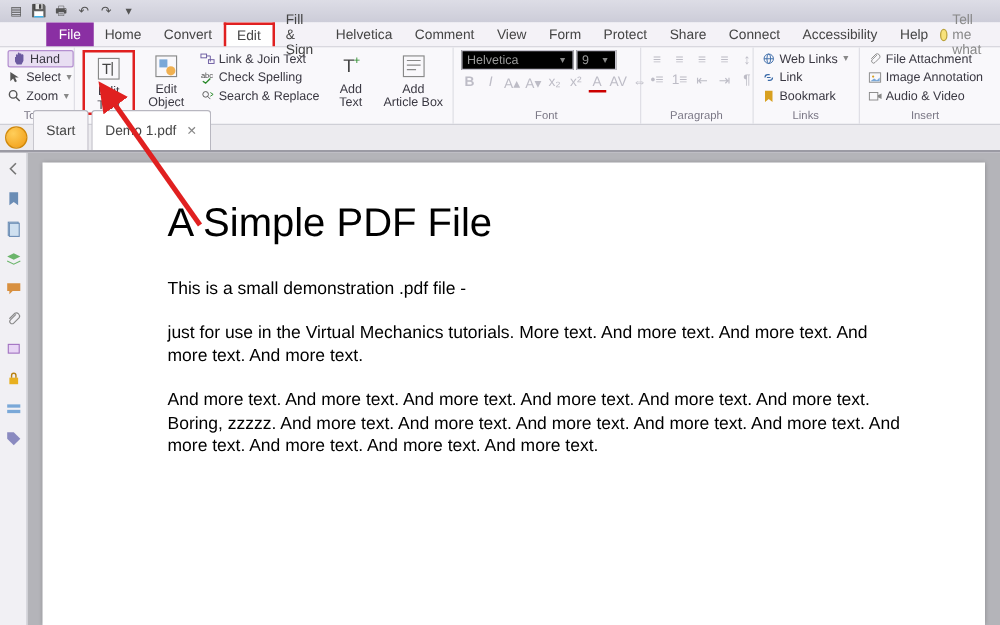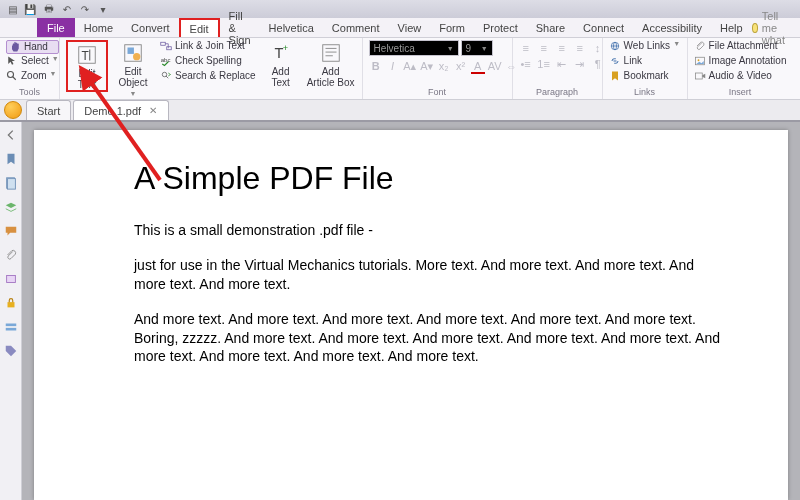--- a/index.html
+++ b/index.html
@@ -13,34 +13,34 @@
   .menu-tabs { display: flex; }
   .menu-tab { padding: 0 9px; display: flex; align-items: center; color: #444; font-size: 11px; cursor: default; }
   .menu-tab.active { border: 2px solid #e02020; border-bottom: none; background: #fff; }
   .tellme { margin-left: auto; display: flex; align-items: center; color: #888; padding-right: 6px; gap: 4px; }
   .bulb { width: 10px; height: 10px; border-radius: 50%; border: 1px solid #bba23a; background: #f8e27a; }
   .ribbon { height: 62px; background: #f9f8fb; border-bottom: 1px solid #cfcfd6; display: flex; }
   .group { border-right: 1px solid #e0dfe6; padding: 2px 6px 0 6px; display: flex; flex-direction: column; }
   .group-body { flex: 1; display: flex; align-items: flex-start; }
   .group-label { text-align: center; font-size: 9px; color: #7a7785; height: 12px; }
   .smallcol { display: flex; flex-direction: column; gap: 1px; font-size: 10px; color: #3a3842; }
-  .smallcol div { display: flex; align-items: flex-start; gap: 3px; height: 14px; white-space: nowrap; }
+  .smallcol div { display: flex; align-items: center; gap: 3px; height: 14px; white-space: nowrap; }
   .ico { width: 12px; height: 12px; display: inline-block; }
   .bigbtn { display: flex; flex-direction: column; align-items: center; justify-content: flex-start; width: 42px; padding-top: 2px; font-size: 10px; color: #3a3842; text-align: center; line-height: 11px; }
   .bigbtn .bigico { width: 22px; height: 22px; margin-bottom: 2px; }
   .bigbtn.highlight { border: 2px solid #e02020; }
   .fontsel { display: flex; gap: 2px; margin-bottom: 4px; }
   .fontsel .box { border: 1px solid #c5c3ce; background: #000000; height: 16px; display: flex; align-items: center; padding: 0 4px; font-size: 10px; color: #999; }
   .fontrow { display: flex; gap: 3px; color: #bdbcc6; font-size: 11px; }
   .fontrow span { width: 14px; text-align: center; }
   .pararow { display: flex; gap: 4px; color: #bdbcc6; font-size: 11px; }
   .pararow span { width: 14px; text-align: center; }
   .doc-tabs { height: 22px; background: #ecebef; display: flex; align-items: flex-end; padding-left: 26px; border-bottom: 2px solid #9b9aa4; position: relative; }
   .orb { position: absolute; left: 4px; top: 1px; width: 18px; height: 18px; border-radius: 50%; background: radial-gradient(circle at 35% 30%, #ffce5a, #f09a12); border:1px solid #d0880a; }
-  .dtab { height: 20px; border: 1px solid #b8b7c0; border-bottom: none; background: #f7f6f9; padding: 0 10px; display: flex; align-items: center; font-size: 11px; color: #444; margin-right: 2px; border-radius: 3px 3px 0 0; gap: 8px; }
+  .dtab { height: 32px; border: 1px solid #b8b7c0; border-bottom: none; background: #f7f6f9; padding: 0 10px; display: flex; align-items: center; font-size: 11px; color: #444; margin-right: 2px; border-radius: 3px 3px 0 0; gap: 8px; }
   .dtabx { color: #888; font-size: 10px; }
   .workarea { display: flex; height: calc(500px - 18px - 20px - 62px - 22px); background: #b4b4b9; }
   .side { width: 22px; background: #f1f0f4; border-right: 1px solid #cfcfd6; display: flex; flex-direction: column; align-items: center; padding-top: 6px; gap: 10px; }
   .side .sico { width: 14px; height: 14px; }
   .page { margin: 8px 12px 0 12px; background: #fff; flex: 1; box-shadow: 0 0 4px rgba(0,0,0,.3); padding: 30px 60px 0 100px; overflow: hidden; }
   .page h1 { font-size: 32px; font-weight: 400; color: #000; margin-bottom: 24px; font-family: Arial, sans-serif; }
   .page p { font-size: 14px; color: #000; margin-bottom: 16px; line-height: 1.35; font-family: Arial, sans-serif; }
   .arrow { position: absolute; pointer-events: none; }
   .hand-active { background: #e8def2; border: 1px solid #b48fd0; border-radius: 2px; padding: 0 2px; }
   svg { display: block; }

